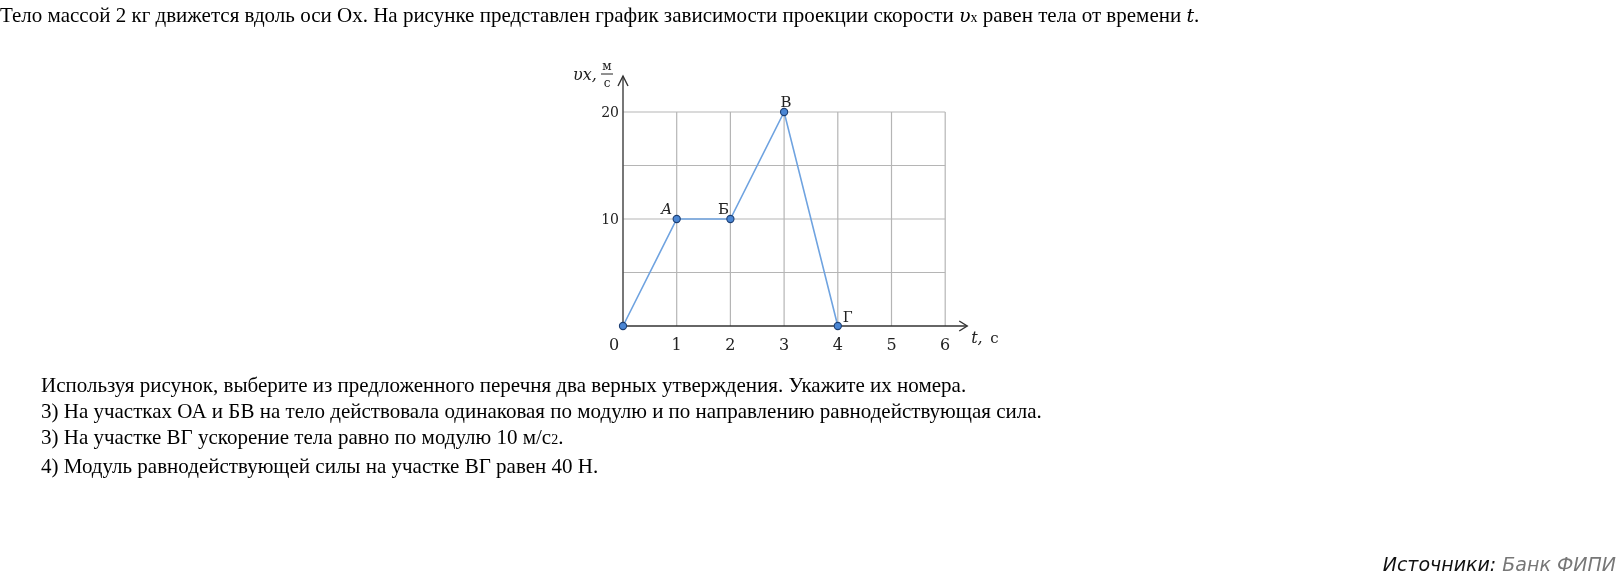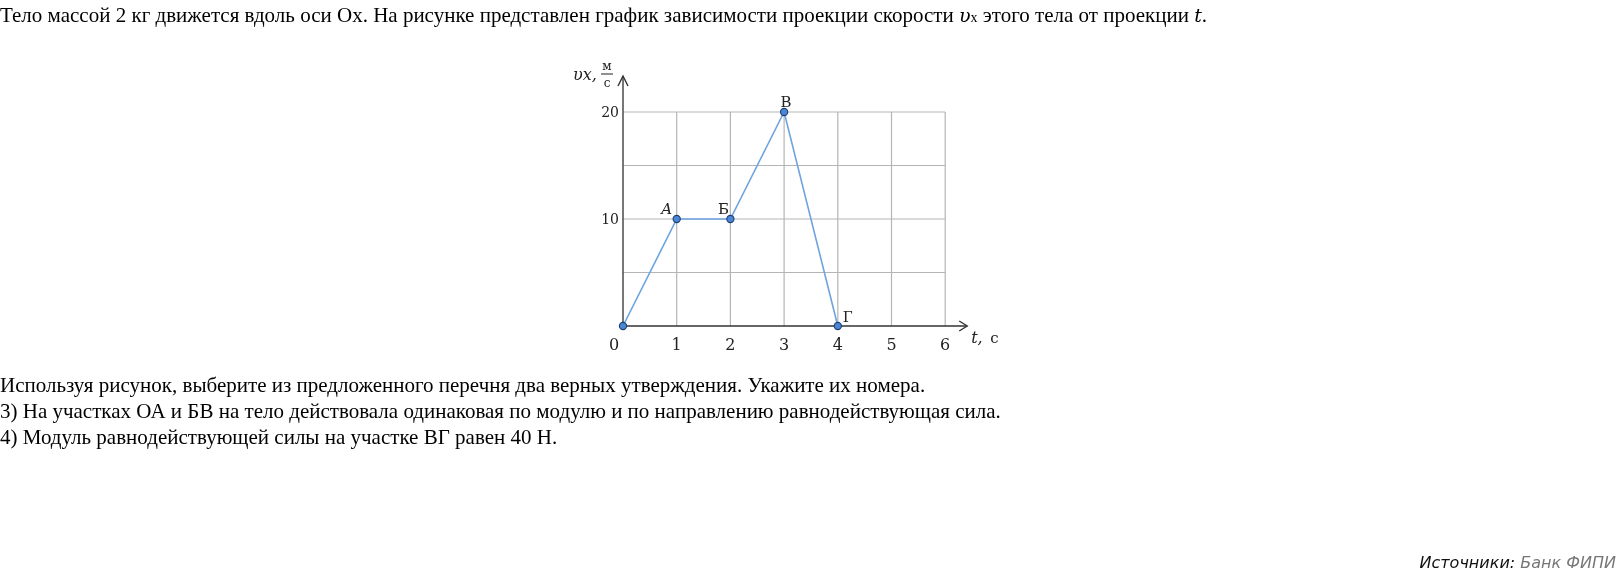--- a/index.html
+++ b/index.html
@@ -13,35 +13,35 @@
     font-size: 21px; line-height: 26px; white-space: nowrap;
   }
   .intro i { font-family: "DejaVu Serif", serif; font-style: italic; font-size: 19px; margin-top: 48px; }
   .intro .sub { font-size: 14px; font-style: normal; font-family: "Liberation Serif", serif; }
   .figure { position: absolute; left: 560px; top: 50px; width: 480px; height: 320px; }
   .figure svg { position: absolute; left: 0; top: 0; }
   .prompt {
     position: absolute; left: 0; top: 372px;
     font-size: 21px; line-height: 26px; white-space: nowrap;
   }
-  .prompt .line { display: block; }
+  .prompt .line { display: block; margin-left: 41px; }
   .prompt .sup { font-size: 14px; }
   .source {
     position: absolute; right: 0; top: 553px;
-    font-family: "DejaVu Sans", sans-serif; font-style: italic; font-size: 16px;
+    font-family: "DejaVu Sans", sans-serif; font-style: italic; font-size: 19px;
     white-space: nowrap;
   }
   .source .label { color: #111; }
   .source .link { color: #777; }
 </style>
 </head>
 <body>
 
 <div class="intro">
-  <span>Тело массой 2 кг движется вдоль оси Ох. На рисунке представлен график зависимости проекции скорости </span><i><span>υ</span><span class="sub">x</span></i><span> этого тела от проекции </span><i>t</i><span>.</span>
+  <span>Тело массой 2 кг движется вдоль оси Ох. На рисунке представлен график зависимости проекции скорости </span><i><span>υ</span><span class="sub">x</span></i><span> равен тела от времени </span><i>t</i><span>.</span>
 </div>
 
 <div class="figure">
   <svg id="chart" width="480" height="320" viewBox="0 0 480 320" xmlns="http://www.w3.org/2000/svg">
       <line x1="63" y1="222.5" x2="385.20000000000005" y2="222.5" stroke="#b5b5b5" stroke-width="1.2"></line>
       <line x1="63" y1="169" x2="385.20000000000005" y2="169" stroke="#b5b5b5" stroke-width="1.2"></line>
       <line x1="63" y1="115.5" x2="385.20000000000005" y2="115.5" stroke="#b5b5b5" stroke-width="1.2"></line>
       <line x1="63" y1="62" x2="385.20000000000005" y2="62" stroke="#b5b5b5" stroke-width="1.2"></line>
       <line x1="116.7" y1="276" x2="116.7" y2="62" stroke="#b5b5b5" stroke-width="1.2"></line>
       <line x1="170.4" y1="276" x2="170.4" y2="62" stroke="#b5b5b5" stroke-width="1.2"></line>
@@ -77,19 +77,20 @@
       <circle cx="224.10000000000002" cy="62" r="3.6" fill="#4a86d4" stroke="#1d3f73" stroke-width="1.1"></circle>
       <text x="226.10000000000002" y="57" text-anchor="middle" font-family="&quot;DejaVu Serif&quot;, &quot;Liberation Serif&quot;, serif" font-style="normal" font-size="15" fill="#222">В</text>
       <circle cx="277.8" cy="276" r="3.6" fill="#4a86d4" stroke="#1d3f73" stroke-width="1.1"></circle>
       <text x="287.8" y="272" text-anchor="middle" font-family="&quot;DejaVu Serif&quot;, &quot;Liberation Serif&quot;, serif" font-style="normal" font-size="15" fill="#222">Г</text>
     </svg>
 </div>
 
 <div class="prompt">
   <span class="line">Используя рисунок, выберите из предложенного перечня два верных утверждения. Укажите их номера.</span>
   <span class="line"><span>3) На участках ОА и БВ на тело действовала одинаковая по модулю и по направлению равнодействующая сила.</span></span>
+  <span class="line"><span>3) На участке ВГ ускорение тела равно по модулю 10 м/с</span><span class="sup">2</span><span>.</span></span>
   <span class="line"><span>4) Модуль равнодействующей силы на участке ВГ равен 40 Н.</span></span>
 </div>
 
 <div class="source">
   <span class="label">Источники:</span>
   <span class="link">Банк ФИПИ</span>
 </div>
 
 </body></html>

